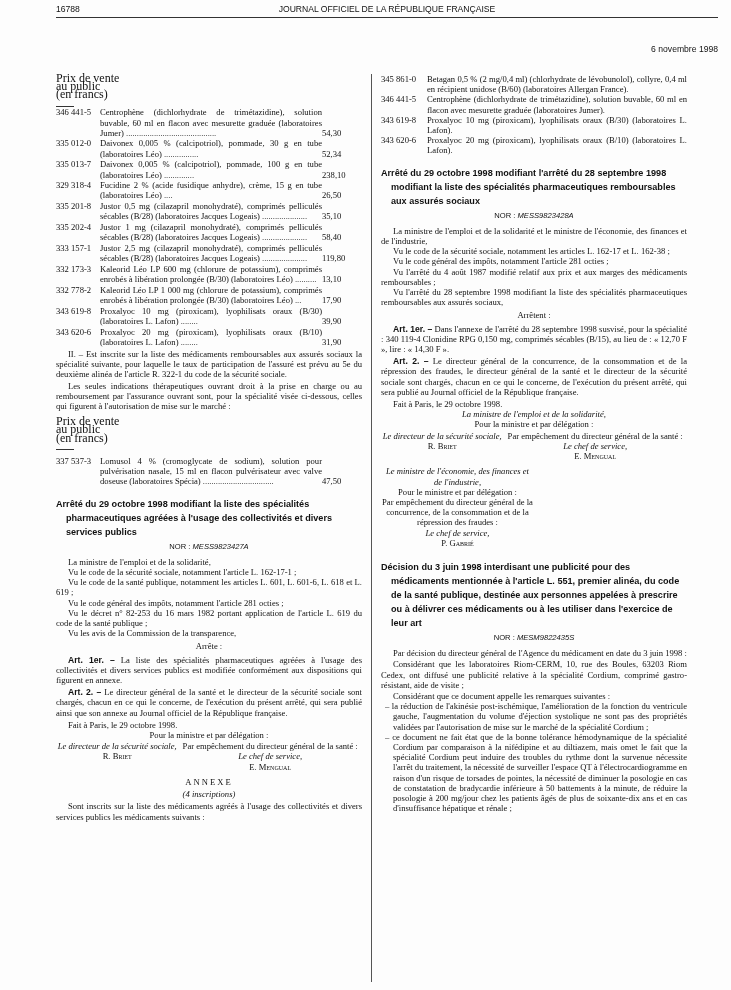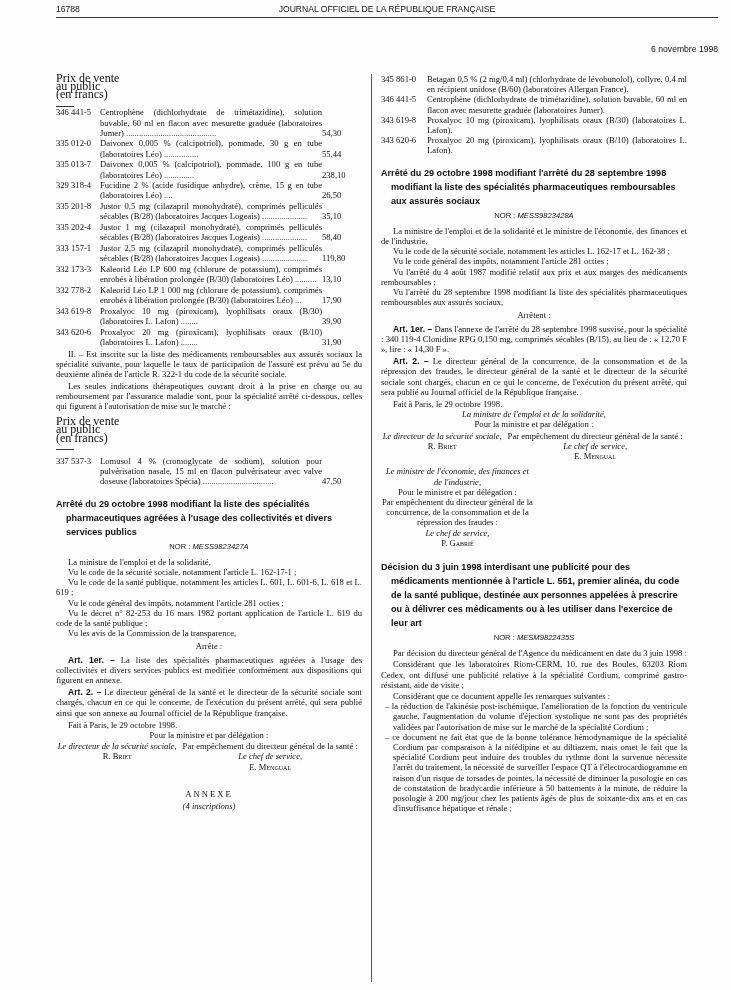--- a/index.html
+++ b/index.html
@@ -61,21 +61,21 @@
 
   <div id="left-entries">
       <div class="entry">
         <span class="code">346 441-5</span>
         <span class="desc">Centrophène (dichlorhydrate de trimétazidine), solution buvable, 60 ml en flacon avec mesurette graduée (laboratoires Jumer) ..........................................</span>
         <span class="price">54,30</span>
       </div>
       <div class="entry">
         <span class="code">335 012-0</span>
         <span class="desc">Daivonex 0,005 % (calcipotriol), pommade, 30 g en tube (laboratoires Léo) ................</span>
-        <span class="price">55,44</span>
+        <span class="price">52,34</span>
       </div>
       <div class="entry">
         <span class="code">335 013-7</span>
         <span class="desc">Daivonex 0,005 % (calcipotriol), pommade, 100 g en tube (laboratoires Léo) ..............</span>
         <span class="price">238,10</span>
       </div>
       <div class="entry">
         <span class="code">329 318-4</span>
         <span class="desc">Fucidine 2 % (acide fusidique anhydre), crème, 15 g en tube (laboratoires Léo) ....</span>
         <span class="price">26,50</span>
@@ -111,21 +111,21 @@
         <span class="price">39,90</span>
       </div>
       <div class="entry">
         <span class="code">343 620-6</span>
         <span class="desc">Proxalyoc 20 mg (piroxicam), lyophilisats oraux (B/10) (laboratoires L. Lafon) ........</span>
         <span class="price">31,90</span>
       </div>
     </div>
 
   <p style="margin-top:2px">II. – Est inscrite sur la liste des médicaments remboursables aux assurés sociaux la spécialité suivante, pour laquelle le taux de participation de l'assuré est prévu au 5e du deuxième alinéa de l'article R. 322-1 du code de la sécurité sociale.</p>
-  <p style="margin-top:1px">Les seules indications thérapeutiques ouvrant droit à la prise en charge ou au remboursement par l'assurance maladie sont, pour la spécialité arrêté ci-dessous, celles qui figurent à l'autorisation de mise sur le marché :</p>
+  <p style="margin-top:1px">Les seules indications thérapeutiques ouvrant droit à la prise en charge ou au remboursement par l'assurance ouvrant sont, pour la spécialité visée ci-dessous, celles qui figurent à l'autorisation de mise sur le marché :</p>
 
   <div class="price-head" style="margin-top:6px">
     <div>Prix de vente</div>
     <div>au public</div>
     <div>(en francs)</div>
     <span class="dash"></span>
   </div>
   <div class="entry" style="margin-top:6px">
     <span class="code">337 537-3</span>
     <span class="desc">Lomusol 4 % (cromoglycate de sodium), solution pour pulvérisation nasale, 15 ml en flacon pulvérisateur avec valve doseuse (laboratoires Spécia) .................................</span>
@@ -152,22 +152,23 @@
     <div class="s1">
       <div class="it">Le directeur de la sécurité sociale,</div>
       <div class="sc">R. Briet</div>
     </div>
     <div class="s2">
       <div>Par empêchement du directeur général de la santé :</div>
       <div class="it">Le chef de service,</div>
       <div class="sc">E. Mengual</div>
     </div>
   </div>
-  <div class="center spaced" style="margin-top:17px">ANNEXE</div>
+  <div class="center spaced" style="margin-top:5px">ANNEXE</div>
   <div class="center it" style="margin-top:2px">(4 inscriptions)</div>
+  <p style="margin-top:2px">Sont inscrits sur la liste des médicaments agréés à l'usage des collectivités et divers services publics les médicaments suivants :</p>
 </div>
 
 <div class="col colR">
   <div id="right-entries">
       <div class="entryR">
         <span class="code">345 861-0</span>
         <span class="desc">Betagan 0,5 % (2 mg/0,4 ml) (chlorhydrate de lévobunolol), collyre, 0,4 ml en récipient unidose (B/60) (laboratoires Allergan France).</span>
       </div>
       <div class="entryR">
         <span class="code">346 441-5</span>

